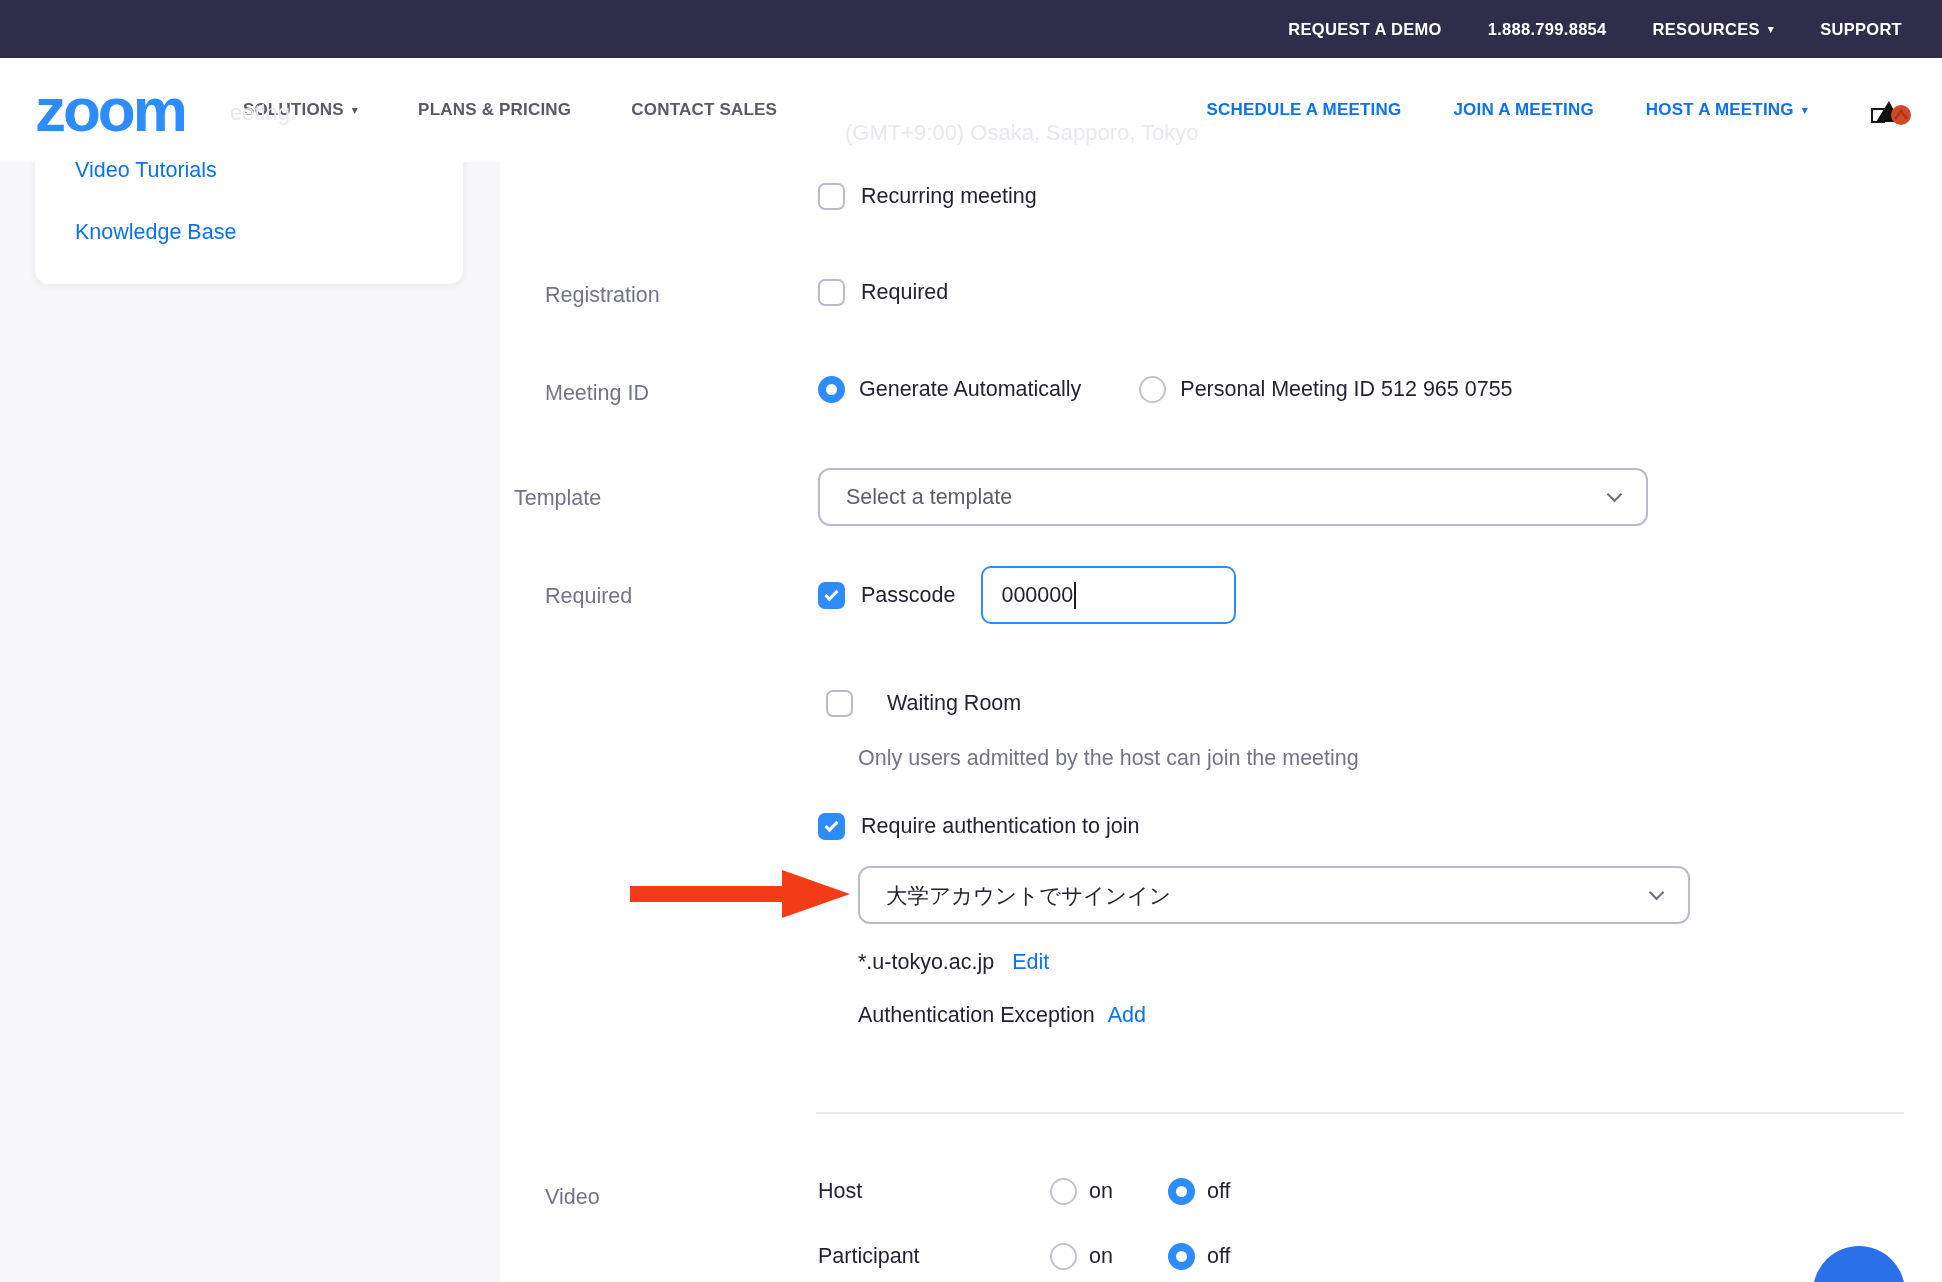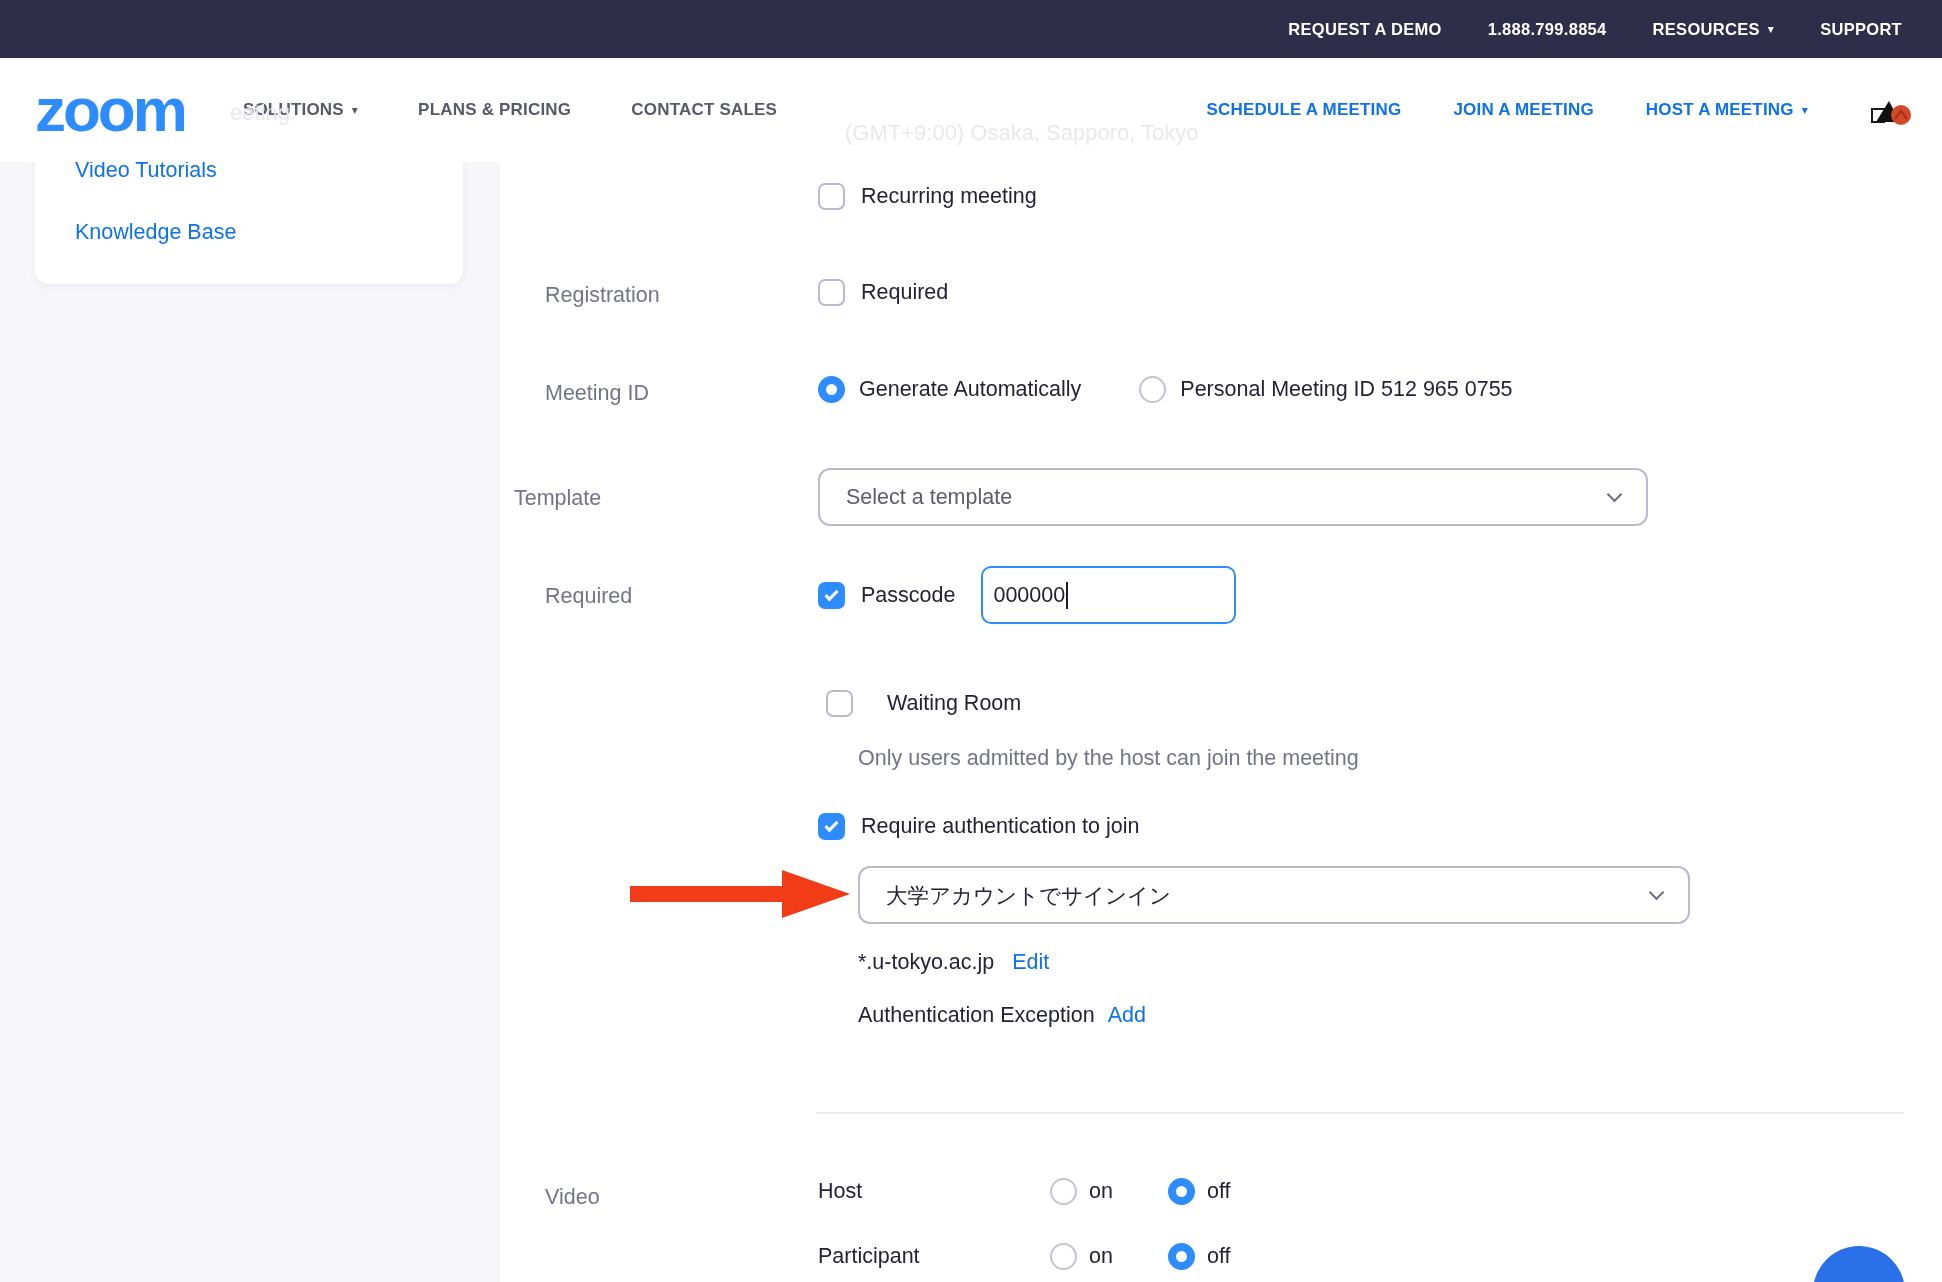--- a/index.html
+++ b/index.html
@@ -49,21 +49,21 @@
   .radio.selected { border:8px solid #2D8CFF; }
 
   .select { border:2px solid #BABACC; border-radius:12px; background:#fff; display:flex; align-items:center;
             padding:0 26px; cursor:pointer; }
   .select-text { font-size:21.5px; color:#5C5C6B; flex:1; }
   .select-text.dark { color:#232333; }
   .chev { width:11px; height:11px; border-right:2px solid #6E6E80; border-bottom:2px solid #6E6E80;
           transform:rotate(45deg); margin-top:-6px; flex:none; }
 
   .pass-input { width:255px; height:58px; border:2px solid #2D8CFF; border-radius:10px; background:#fff;
-                display:flex; align-items:center; padding-left:10px; margin-left:26px; cursor:text; }
+                display:flex; align-items:center; padding-left:18px; margin-left:26px; cursor:text; }
   .pass-text { font-size:21.5px; color:#232333; }
   .caret { display:inline-block; width:2px; height:27px; background:#1d1d30; margin-left:1px; vertical-align:middle; }
 
   .link { color:#0E72ED; font-size:21.5px; cursor:pointer; }
   .divider { background:#ECECF0; height:2px; }
 
   .vrow-label { width:232px; color:#232333; font-size:21.5px; }
   .onoff { color:#232333; font-size:21.5px; margin-left:12px; }
   .gap-off { margin-left:55px; }
 

